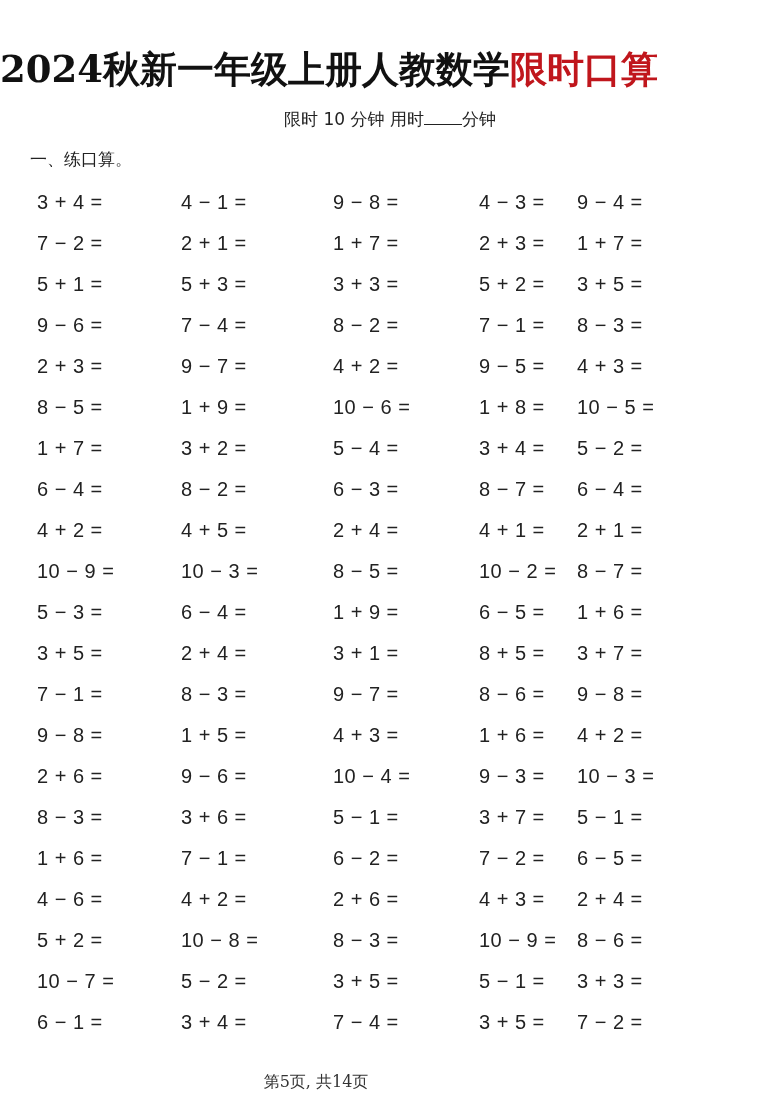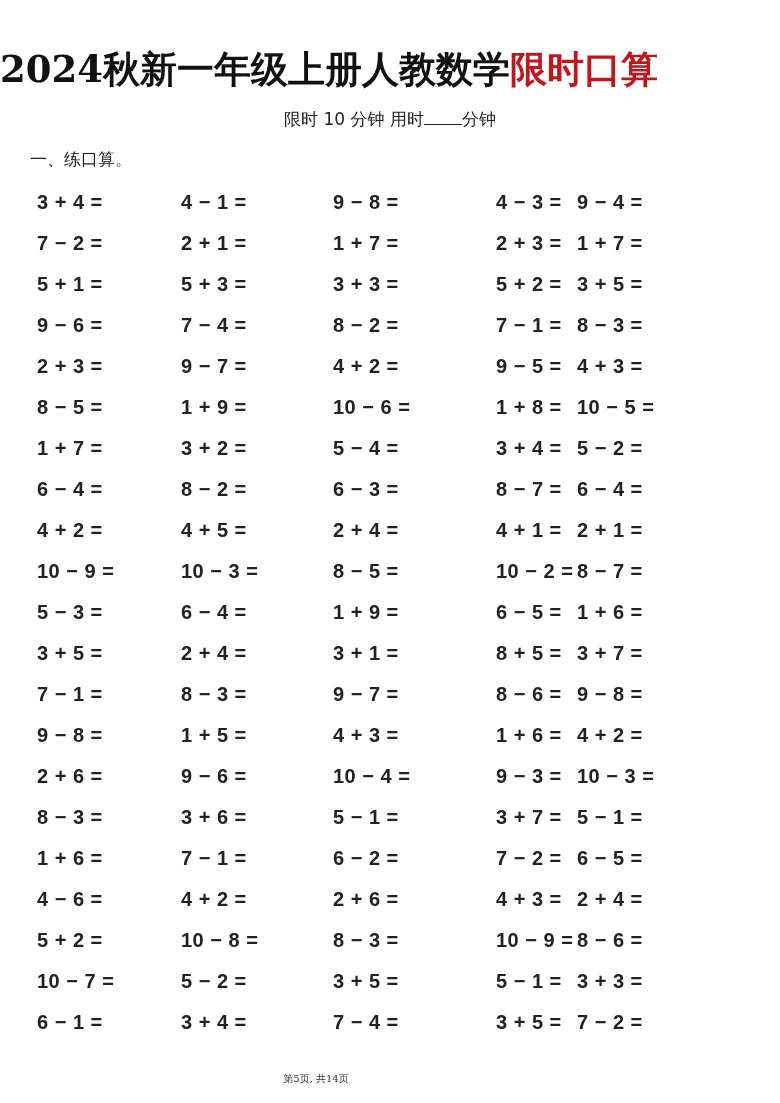--- a/index.html
+++ b/index.html
@@ -9,27 +9,27 @@
              font-family: "DejaVu Serif", "Liberation Serif", serif; font-weight: bold;
              font-size: 37px; letter-spacing: 0px; color: #111; line-height: 50px; }
     .title .red { color: #c0161c; }
     .subtitle { position: absolute; top: 107px; left: 0; width: 780px; text-align: center;
                 font-family: "DejaVu Sans", "Liberation Sans", sans-serif; font-size: 17px;
                 color: #222; line-height: 24px; }
     .subtitle .blank { display: inline-block; width: 38px; border-bottom: 1.5px solid #222;
                        height: 16px; vertical-align: baseline; }
     .section { position: absolute; top: 148px; left: 30px; font-family: Liberation Sans, sans-serif;
                font-size: 17px; color: #222; line-height: 24px; }
-    .grid { position: absolute; top: 188px; left: 0; width: 780px; font-weight: bold; }
+    .grid { position: absolute; top: 188px; left: 0; width: 780px; }
     .row { position: relative; height: 41px; }
     .cell { position: absolute; top: 0; font-size: 20px; color: #222; line-height: 28px;
             white-space: pre; letter-spacing: 0.5px; }
-    .c0 { left: 37px; } .c1 { left: 181px; } .c2 { left: 333px; } .c3 { left: 479px; margin-left: 17px; } .c4 { left: 577px; }
+    .c0 { left: 37px; } .c1 { left: 181px; } .c2 { left: 333px; } .c3 { left: 479px; } .c4 { left: 577px; }
     .footer { position: absolute; top: 1072px; left: 0; width: 632px; text-align: center;
-              font-family: "DejaVu Serif", "Liberation Serif", serif; font-size: 10px; color: #333; }
+              font-family: "DejaVu Serif", "Liberation Serif", serif; font-size: 16px; color: #333; }
   </style>
 </head>
 <body>
 
 <div class="title"><span>2024秋新一年级上册人教数学</span><span class="red">限时口算</span></div>
 
 <div class="subtitle"><span>限时 10 分钟  用时</span><span class="blank"></span><span>分钟</span></div>
 
 <div class="section">一、练口算。</div>
 

